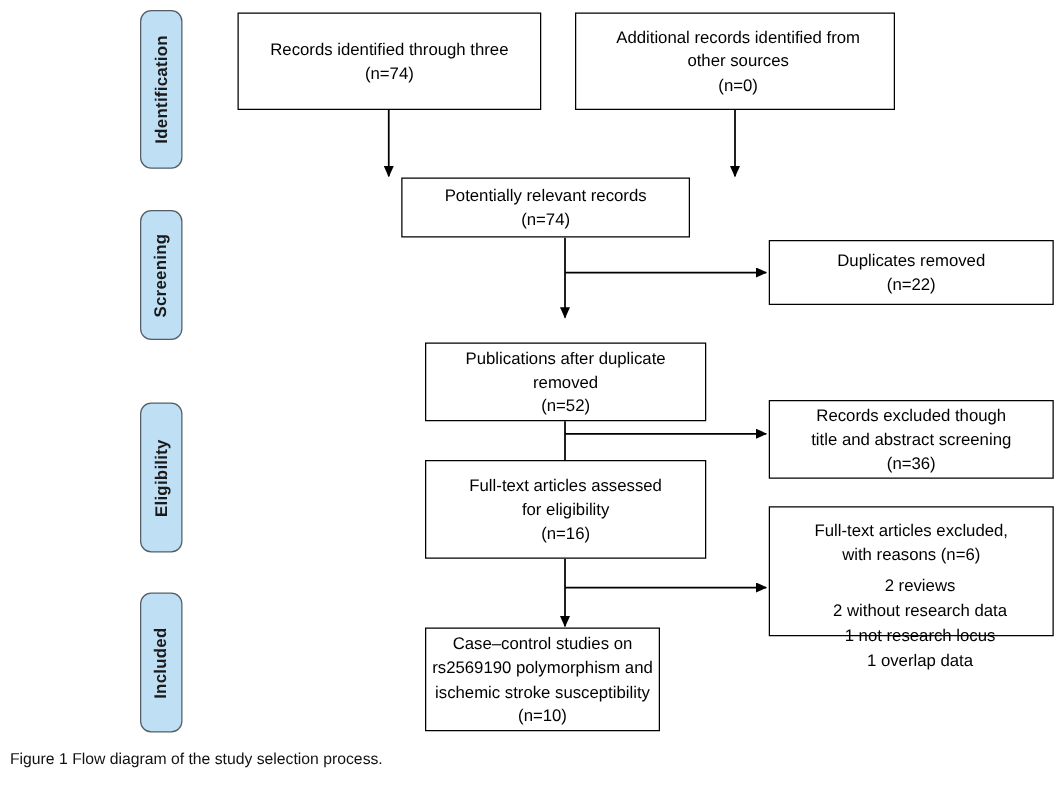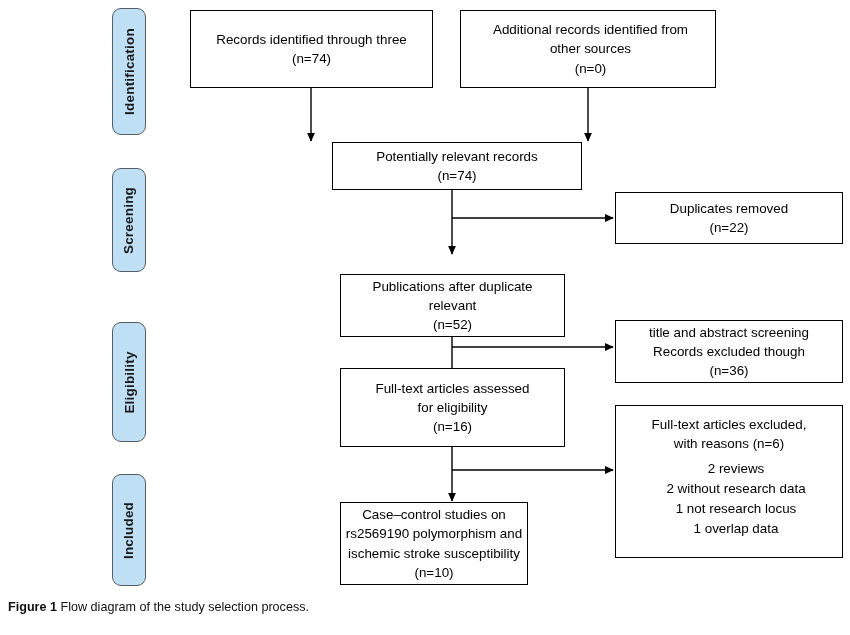--- a/index.html
+++ b/index.html
@@ -100,21 +100,21 @@
   
   #caption {
     position: absolute;
     left: 8px;
     top: 600px;
     font-family: "Liberation Sans", sans-serif;
     font-size: 12.6px;
     color: #111111;
   }
   #caption .cap-label {
-    font-weight: bold;
+    font-weight: normal;
     margin-top: 36px;
   }
   #caption .cap-text {
     font-weight: normal;
     text-align: right;
   }
 </style>
 </head>
 <body>
 
@@ -164,49 +164,49 @@
     <span class="line">Records identified through three</span>
     <span class="line">(n=74)</span>
   </div>
 
   <div class="flow-box" style="left:460px; top:10px; width:256px; height:78px;padding-left:11px;">
     <span class="line">Additional records identified from</span>
     <span class="line">other sources</span>
     <span class="line">(n=0)</span>
   </div>
 
-  <div class="flow-box" style="left:332px; top:142px; width:250px; height:48px;">
+  <div class="flow-box" style="left:321px; top:142px; width:231px; height:48px;">
     <span class="line">Potentially relevant records</span>
     <span class="line">(n=74)</span>
   </div>
 
   <div class="flow-box" style="left:615px; top:192px; width:228px; height:52px;">
     <span class="line">Duplicates removed</span>
     <span class="line">(n=22)</span>
   </div>
 
   <div class="flow-box" style="left:340px; top:255px; width:225px; height:63px;margin-top:19px;">
     <span class="line">Publications after duplicate</span>
-    <span class="line">relevant</span>
+    <span class="line">removed</span>
     <span class="line">(n=52)</span>
   </div>
 
   <div class="flow-box" style="left:615px; top:320px; width:228px; height:63px;">
+    <span class="line">Records excluded though</span>
     <span class="line">title and abstract screening</span>
-    <span class="line">Records excluded though</span>
     <span class="line">(n=36)</span>
   </div>
 
   <div class="flow-box" style="left:340px; top:368px; width:225px; height:79px;">
     <span class="line">Full-text articles assessed</span>
     <span class="line">for eligibility</span>
     <span class="line">(n=16)</span>
   </div>
 
-  <div class="flow-box reasons" style="left:615px; top:405px; width:228px; height:153px;">
+  <div class="flow-box reasons" style="left:615px; top:405px; width:228px; height:104px;">
     <span class="head line">Full-text articles excluded,</span>
     <span class="head line">with reasons (n=6)</span>
     <div class="reason-list">
       <span class="line">2 reviews</span>
       <span class="line">2 without research data</span>
       <span class="line">1 not research locus</span>
       <span class="line">1 overlap data</span>
     </div>
   </div>
 

